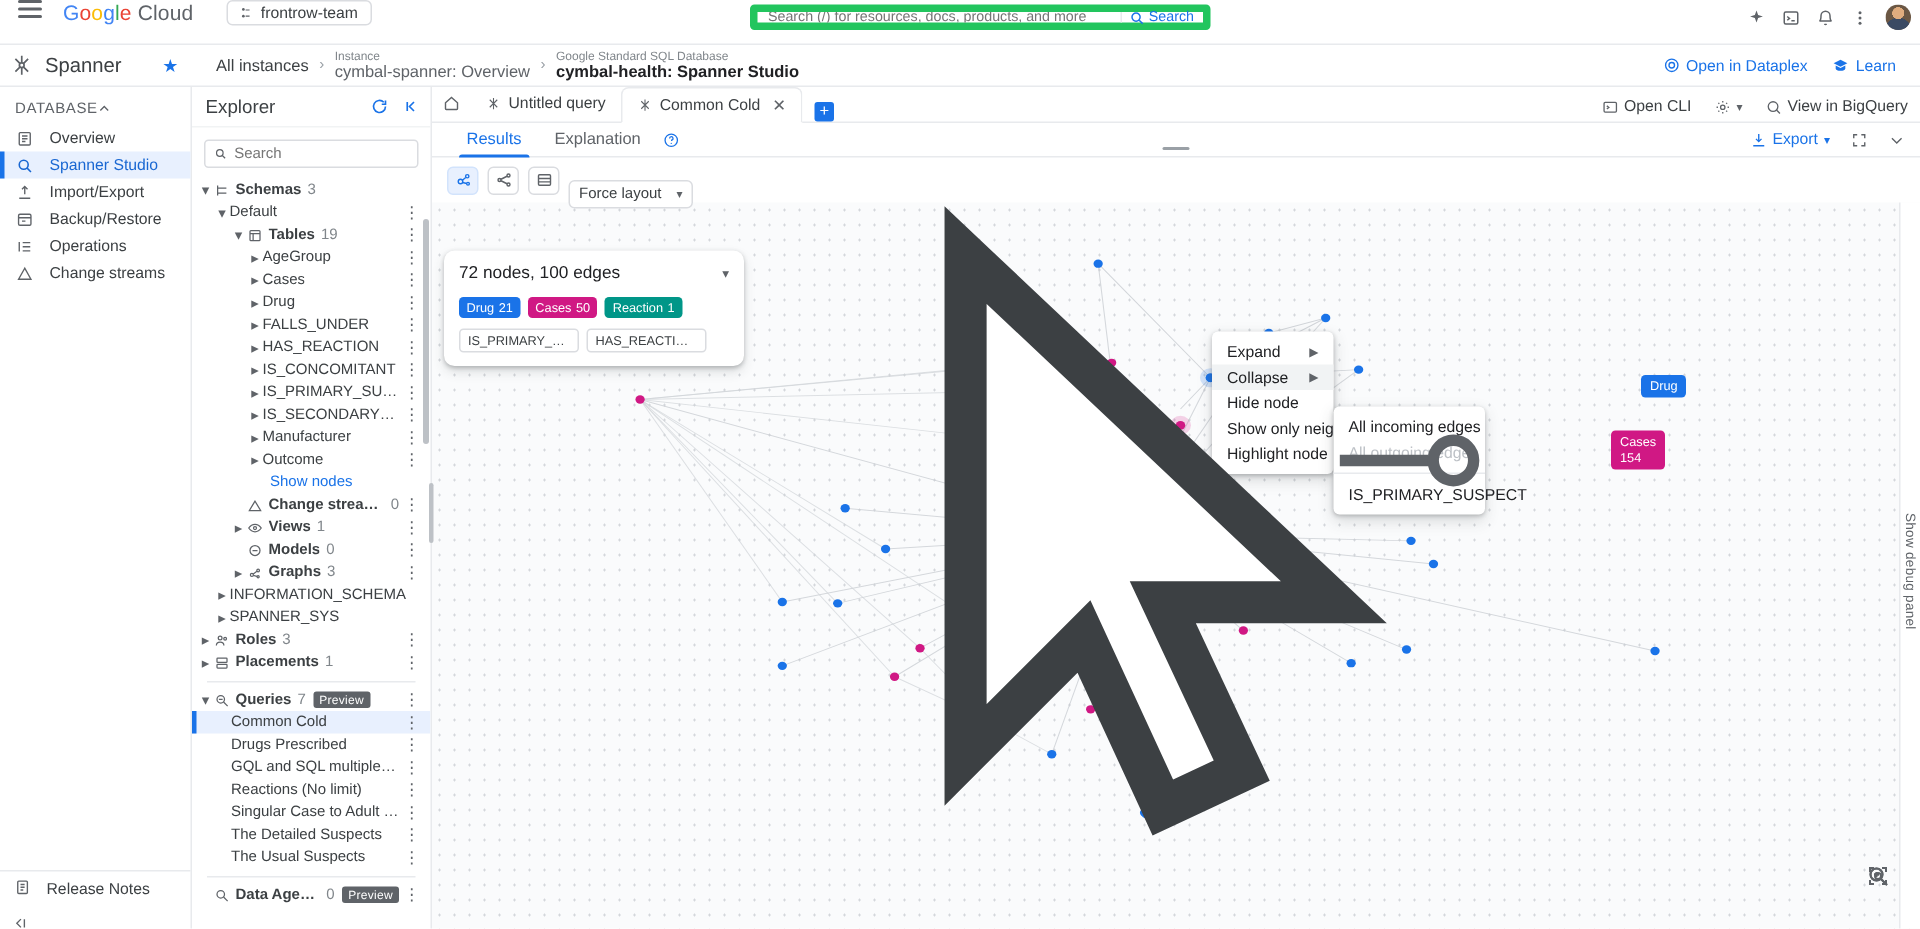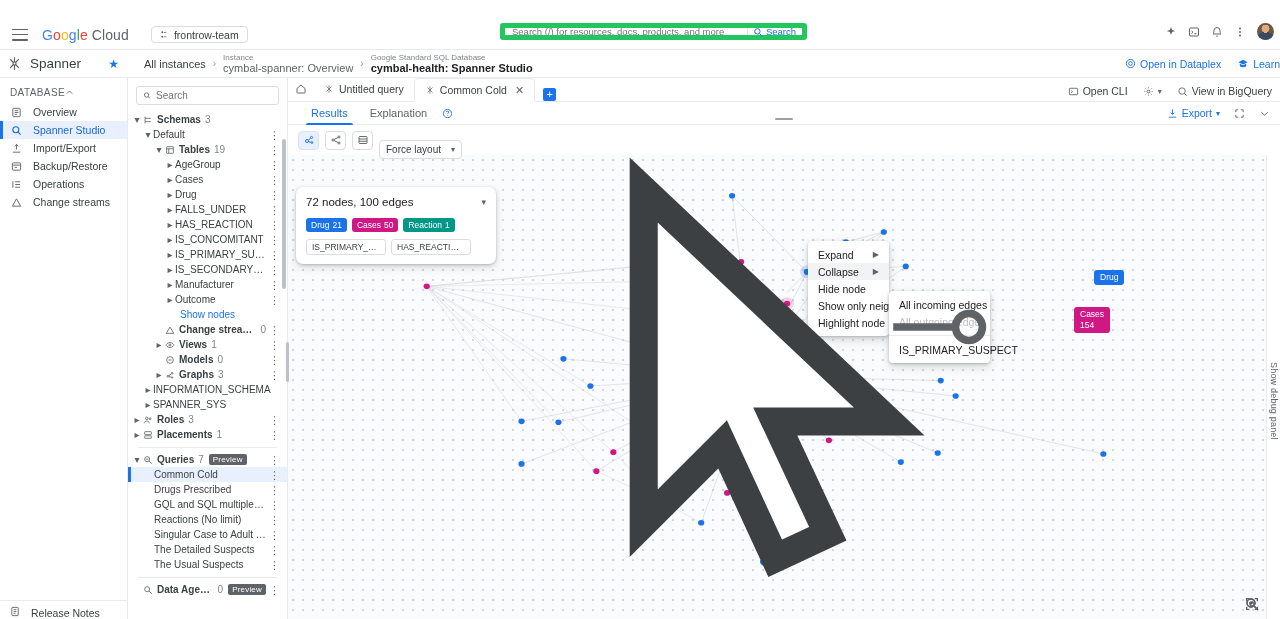--- a/index.html
+++ b/index.html
@@ -6,23 +6,23 @@
   html, body {
     width: 1280px; height: 619px;
     font-family: "Liberation Sans", sans-serif;
     font-size: 12px; color: #3c4043;
     background: #fff; overflow: hidden;
   }
   .app { position: relative; width: 1280px; height: 619px; }
 
   
   .gbar {
-    height: 30px; display: flex; align-items: center;
+    height: 30px; display: flex; 
     border-bottom: 1px solid #e8eaed; background: #fff;
-    padding: 0 8px; gap: 8px; position: relative; margin-top: 20px;
+    padding: 0 8px; gap: 8px; position: relative;
   }
   .hamburger { width: 16px; height: 12px; display: flex; flex-direction: column;
     justify-content: space-between; cursor: pointer; margin-left: 4px; }
   .hamburger i { display: block; height: 1.6px; background: #5f6368; border-radius: 1px; }
   .gc-logo { font-size: 14px; letter-spacing: .1px; white-space: nowrap; margin-left: 6px; }
   .gc-logo .b { color: #4285f4; } .gc-logo .r { color: #ea4335; }
   .gc-logo .y { color: #fbbc05; } .gc-logo .g { color: #34a853; }
   .gc-logo .cloud { color: #5f6368; font-weight: 400; }
   .proj-chip {
     display: flex; align-items: center; gap: 5px;
@@ -65,21 +65,21 @@
     padding-left: 6px; height: 100%; }
   .pbar-prod .title { font-size: 13.5px; color: #3c4043; }
   .pbar-prod .star { color: #1a73e8; font-size: 12px; margin-left: auto; margin-right: 9px; cursor: pointer; }
   .crumbs { display: flex; align-items: center; height: 100%; padding-left: 16px; gap: 7px; }
   .crumb-link { font-size: 11px; color: #3c4043; cursor: pointer; }
   .crumb-sep { color: #9aa0a6; font-size: 10px; }
   .crumb2 { line-height: 1.15; cursor: pointer; }
   .crumb2 .sm { font-size: 8px; color: #80868b; display: block; }
   .crumb2 .lg { font-size: 11px; color: #5f6368; display: block; }
   .crumb2.active .lg { color: #202124; font-weight: bold; }
-  .pbar-right { position: absolute; right: 0; display: flex; align-items: center; gap: 16px; }
+  .pbar-right { position: absolute; right: 16px; display: flex; align-items: center; gap: 16px; }
   .pbar-act { display: flex; align-items: center; gap: 4px; color: #1a73e8;
     font-size: 10.5px; cursor: pointer; }
 
   
   .body { display: flex; height: 568px; }
 
   
   .leftnav { width: 128px; border-right: 1px solid #e8eaed; background: #fff;
     position: relative; flex: none; }
   .nav-sec { display: flex; align-items: center; justify-content: flex-start;
@@ -422,20 +422,33 @@
         </div>
         <div class="nav-collapse">
           <svg width="11" height="11" viewBox="0 0 24 24" fill="none" stroke="#5f6368" stroke-width="2">
               <path d="M13 6l-6 6 6 6M18 6v12"></path>
             </svg>
         </div>
       </div>
     </div>
 
     <div class="explorer">
+      <div class="exp-head">
+        <span class="t">Explorer</span>
+        <span class="ic">
+          <svg width="12" height="12" viewBox="0 0 24 24" fill="none" stroke="#1a73e8" stroke-width="2.2">
+              <path d="M20 12a8 8 0 11-2.3-5.7M20 4v5h-5"></path>
+            </svg>
+        </span>
+        <span class="ic">
+          <svg width="12" height="12" viewBox="0 0 24 24" fill="none" stroke="#1a73e8" stroke-width="2.2">
+              <path d="M16 6l-6 6 6 6M7 6v12"></path>
+            </svg>
+        </span>
+      </div>
 
       <div class="exp-search">
         <svg width="9" height="9" viewBox="0 0 24 24" fill="none" stroke="#5f6368" stroke-width="2.4">
             <circle cx="10.5" cy="10.5" r="6.5"></circle>
             <path d="M15.5 15.5L21 21"></path>
           </svg>
         <input placeholder="Search" style="">
       </div>
 
       <div class="tree">

